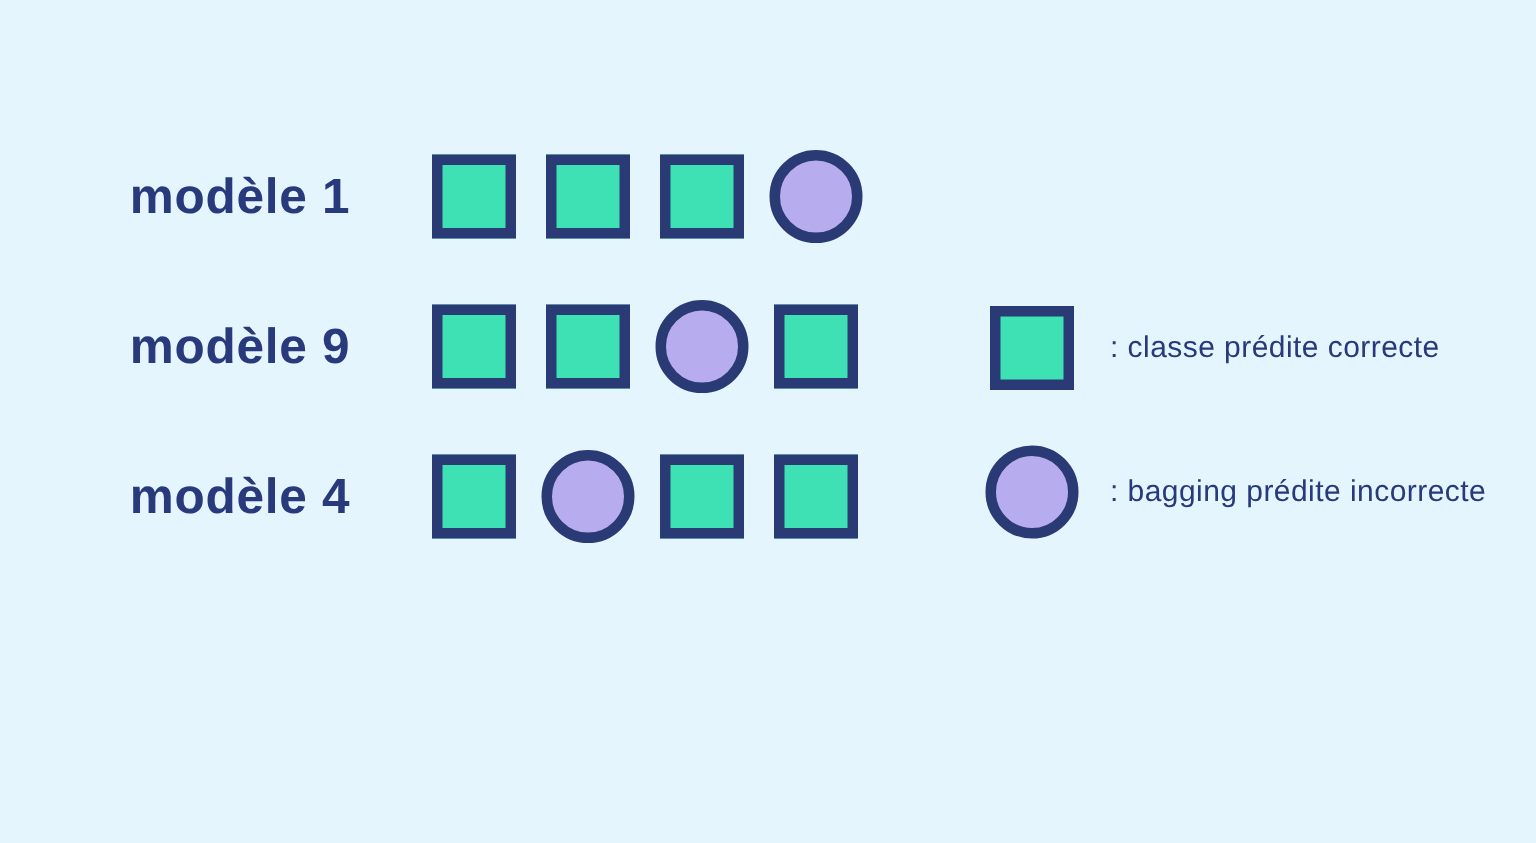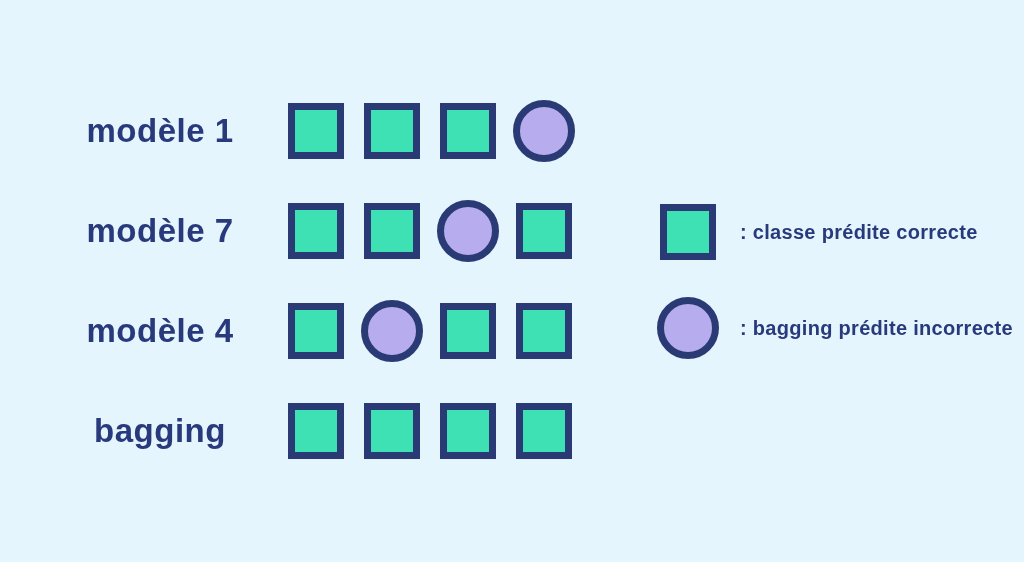--- a/index.html
+++ b/index.html
@@ -77,21 +77,21 @@
     left:0;
     display:flex;
     align-items:center;
     gap:14px;
     white-space:nowrap;
   }
   .legend-entry:nth-child(1){top:204px;}
   .legend-entry:nth-child(2){top:300px;}
   .legend-label{
     font-size:20px;
-    font-weight:bold;
+    font-weight:normal;
     letter-spacing:0.3px;
     color:var(--text);
   }
 </style>
 </head>
 <body>
 
 <div class="diagram">
   <div class="rows">
   <div class="row">
@@ -106,21 +106,21 @@
           <div class="cell">
             <div class="shape square"></div>
           </div>
           <div class="cell">
             <div class="shape circle"></div>
           </div>
         </div>
   </div>
 
   <div class="row">
-    <div class="row-label">modèle 7</div>
+    <div class="row-label">modèle 9</div>
     <div class="shapes">
           <div class="cell">
             <div class="shape square"></div>
           </div>
           <div class="cell">
             <div class="shape square"></div>
           </div>
           <div class="cell">
             <div class="shape circle"></div>
           </div>
@@ -141,37 +141,20 @@
           </div>
           <div class="cell">
             <div class="shape square"></div>
           </div>
           <div class="cell">
             <div class="shape square"></div>
           </div>
         </div>
   </div>
 
-  <div class="row">
-    <div class="row-label">bagging</div>
-    <div class="shapes">
-          <div class="cell">
-            <div class="shape square"></div>
-          </div>
-          <div class="cell">
-            <div class="shape square"></div>
-          </div>
-          <div class="cell">
-            <div class="shape square"></div>
-          </div>
-          <div class="cell">
-            <div class="shape square"></div>
-          </div>
-        </div>
-  </div>
 </div>
   <div class="legend">
   <div class="legend-entry">
     <div class="cell">
           <div class="shape square"></div>
         </div>
     <div class="legend-label">: classe prédite correcte</div>
   </div>
 
   <div class="legend-entry">

